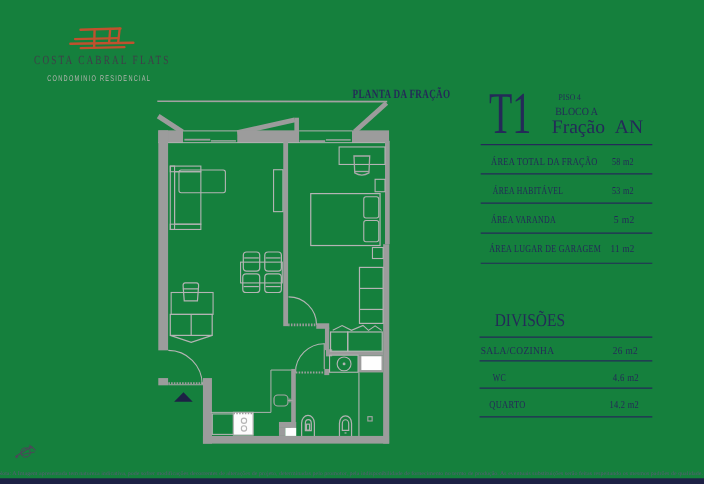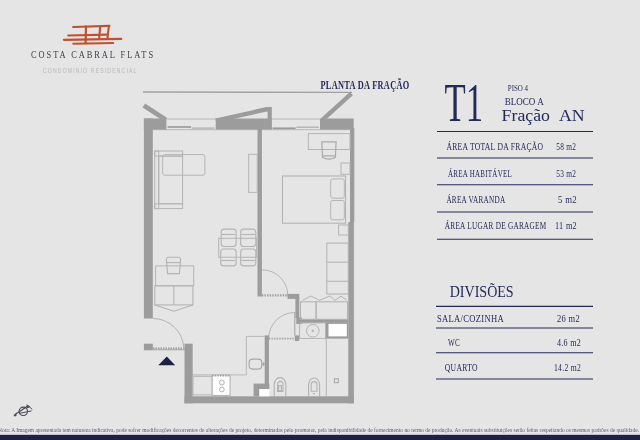--- a/index.html
+++ b/index.html
@@ -1,17 +1,17 @@
 <!DOCTYPE html>
 <html><head>
 <meta charset="utf-8">
 <style>
   html,body{margin:0;padding:0;}
   body{width:640px;height:440px;background:#ffffff;font-family:"Liberation Serif",serif;}
-  #canvas{position:relative;width:640px;height:440px;overflow:hidden;background:#e5e5e5;}
+  #canvas{position:relative;width:640px;height:440px;overflow:hidden;background:#15803d;}
   svg{position:absolute;top:0;left:0;}
 </style>
 </head>
 <body>
 <div id="canvas">
 <svg width="640" height="440" viewBox="0 0 640 440" xmlns="http://www.w3.org/2000/svg">
 
 <g stroke="#c0512e" fill="none" stroke-linecap="round">
   <path d="M73.2,27.0 L109.5,25.9" stroke-width="2.2"></path>
   <path d="M68.2,35.5 L107.6,34.6" stroke-width="2.1"></path>

